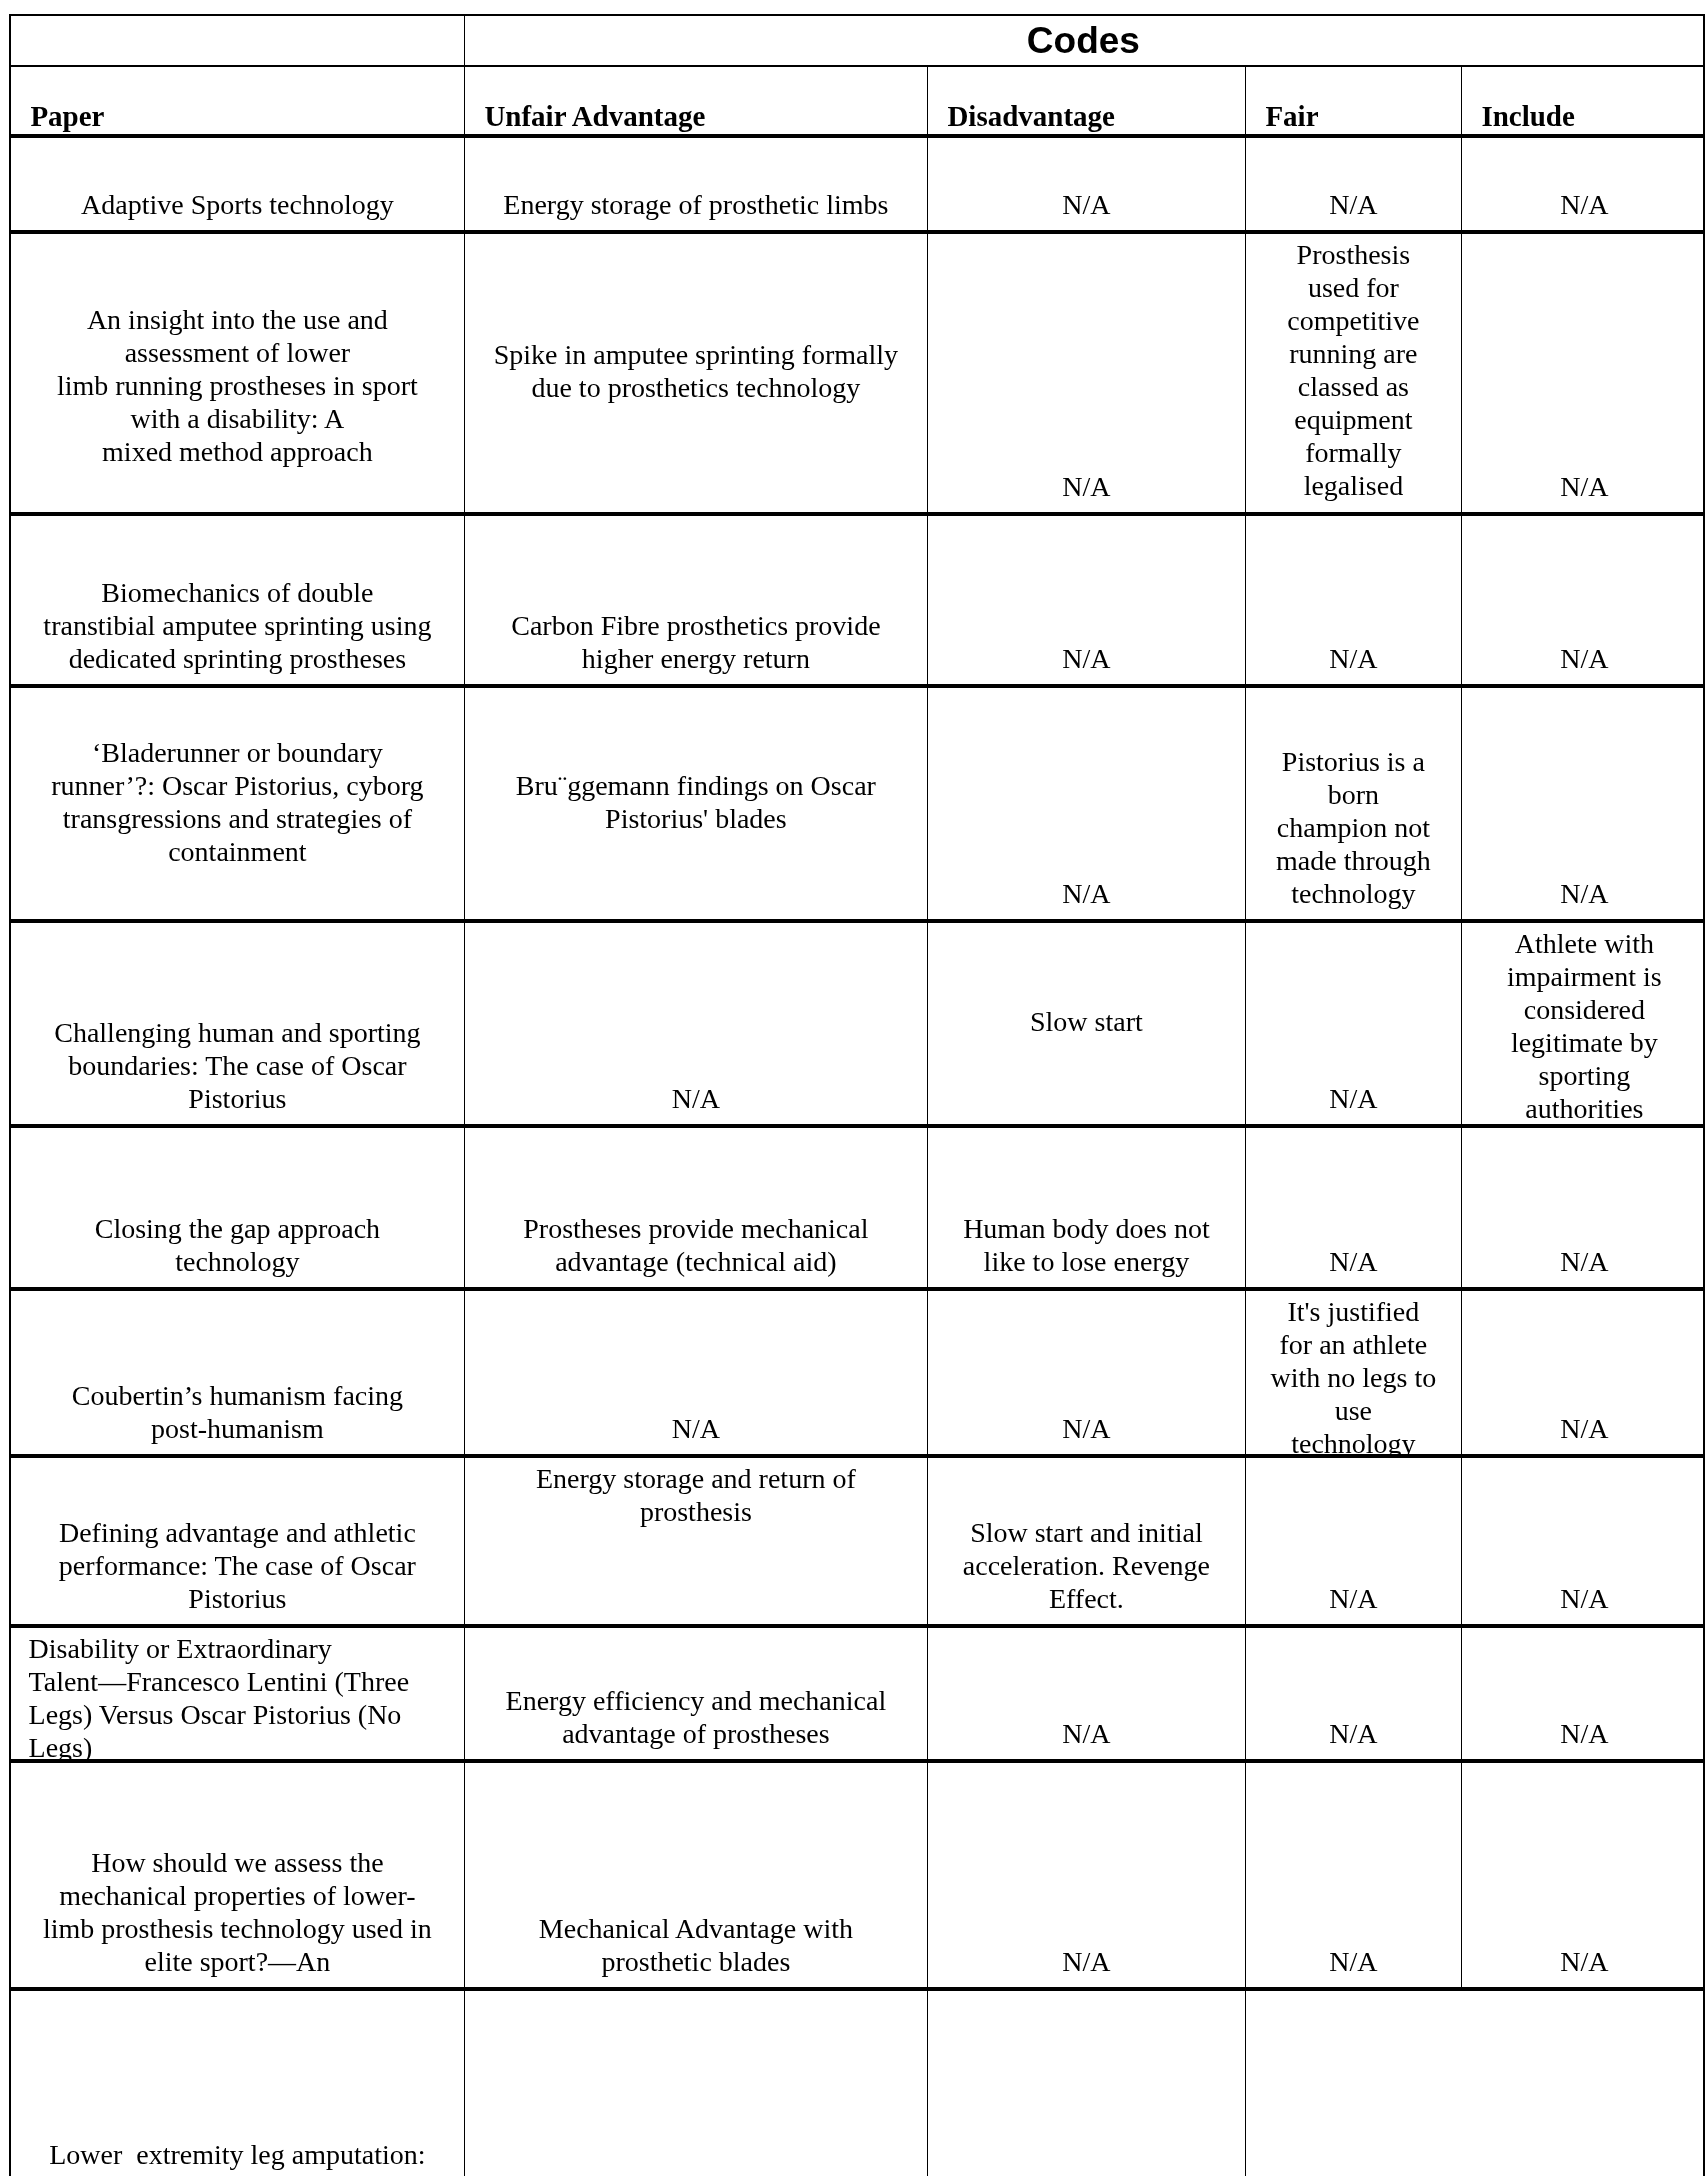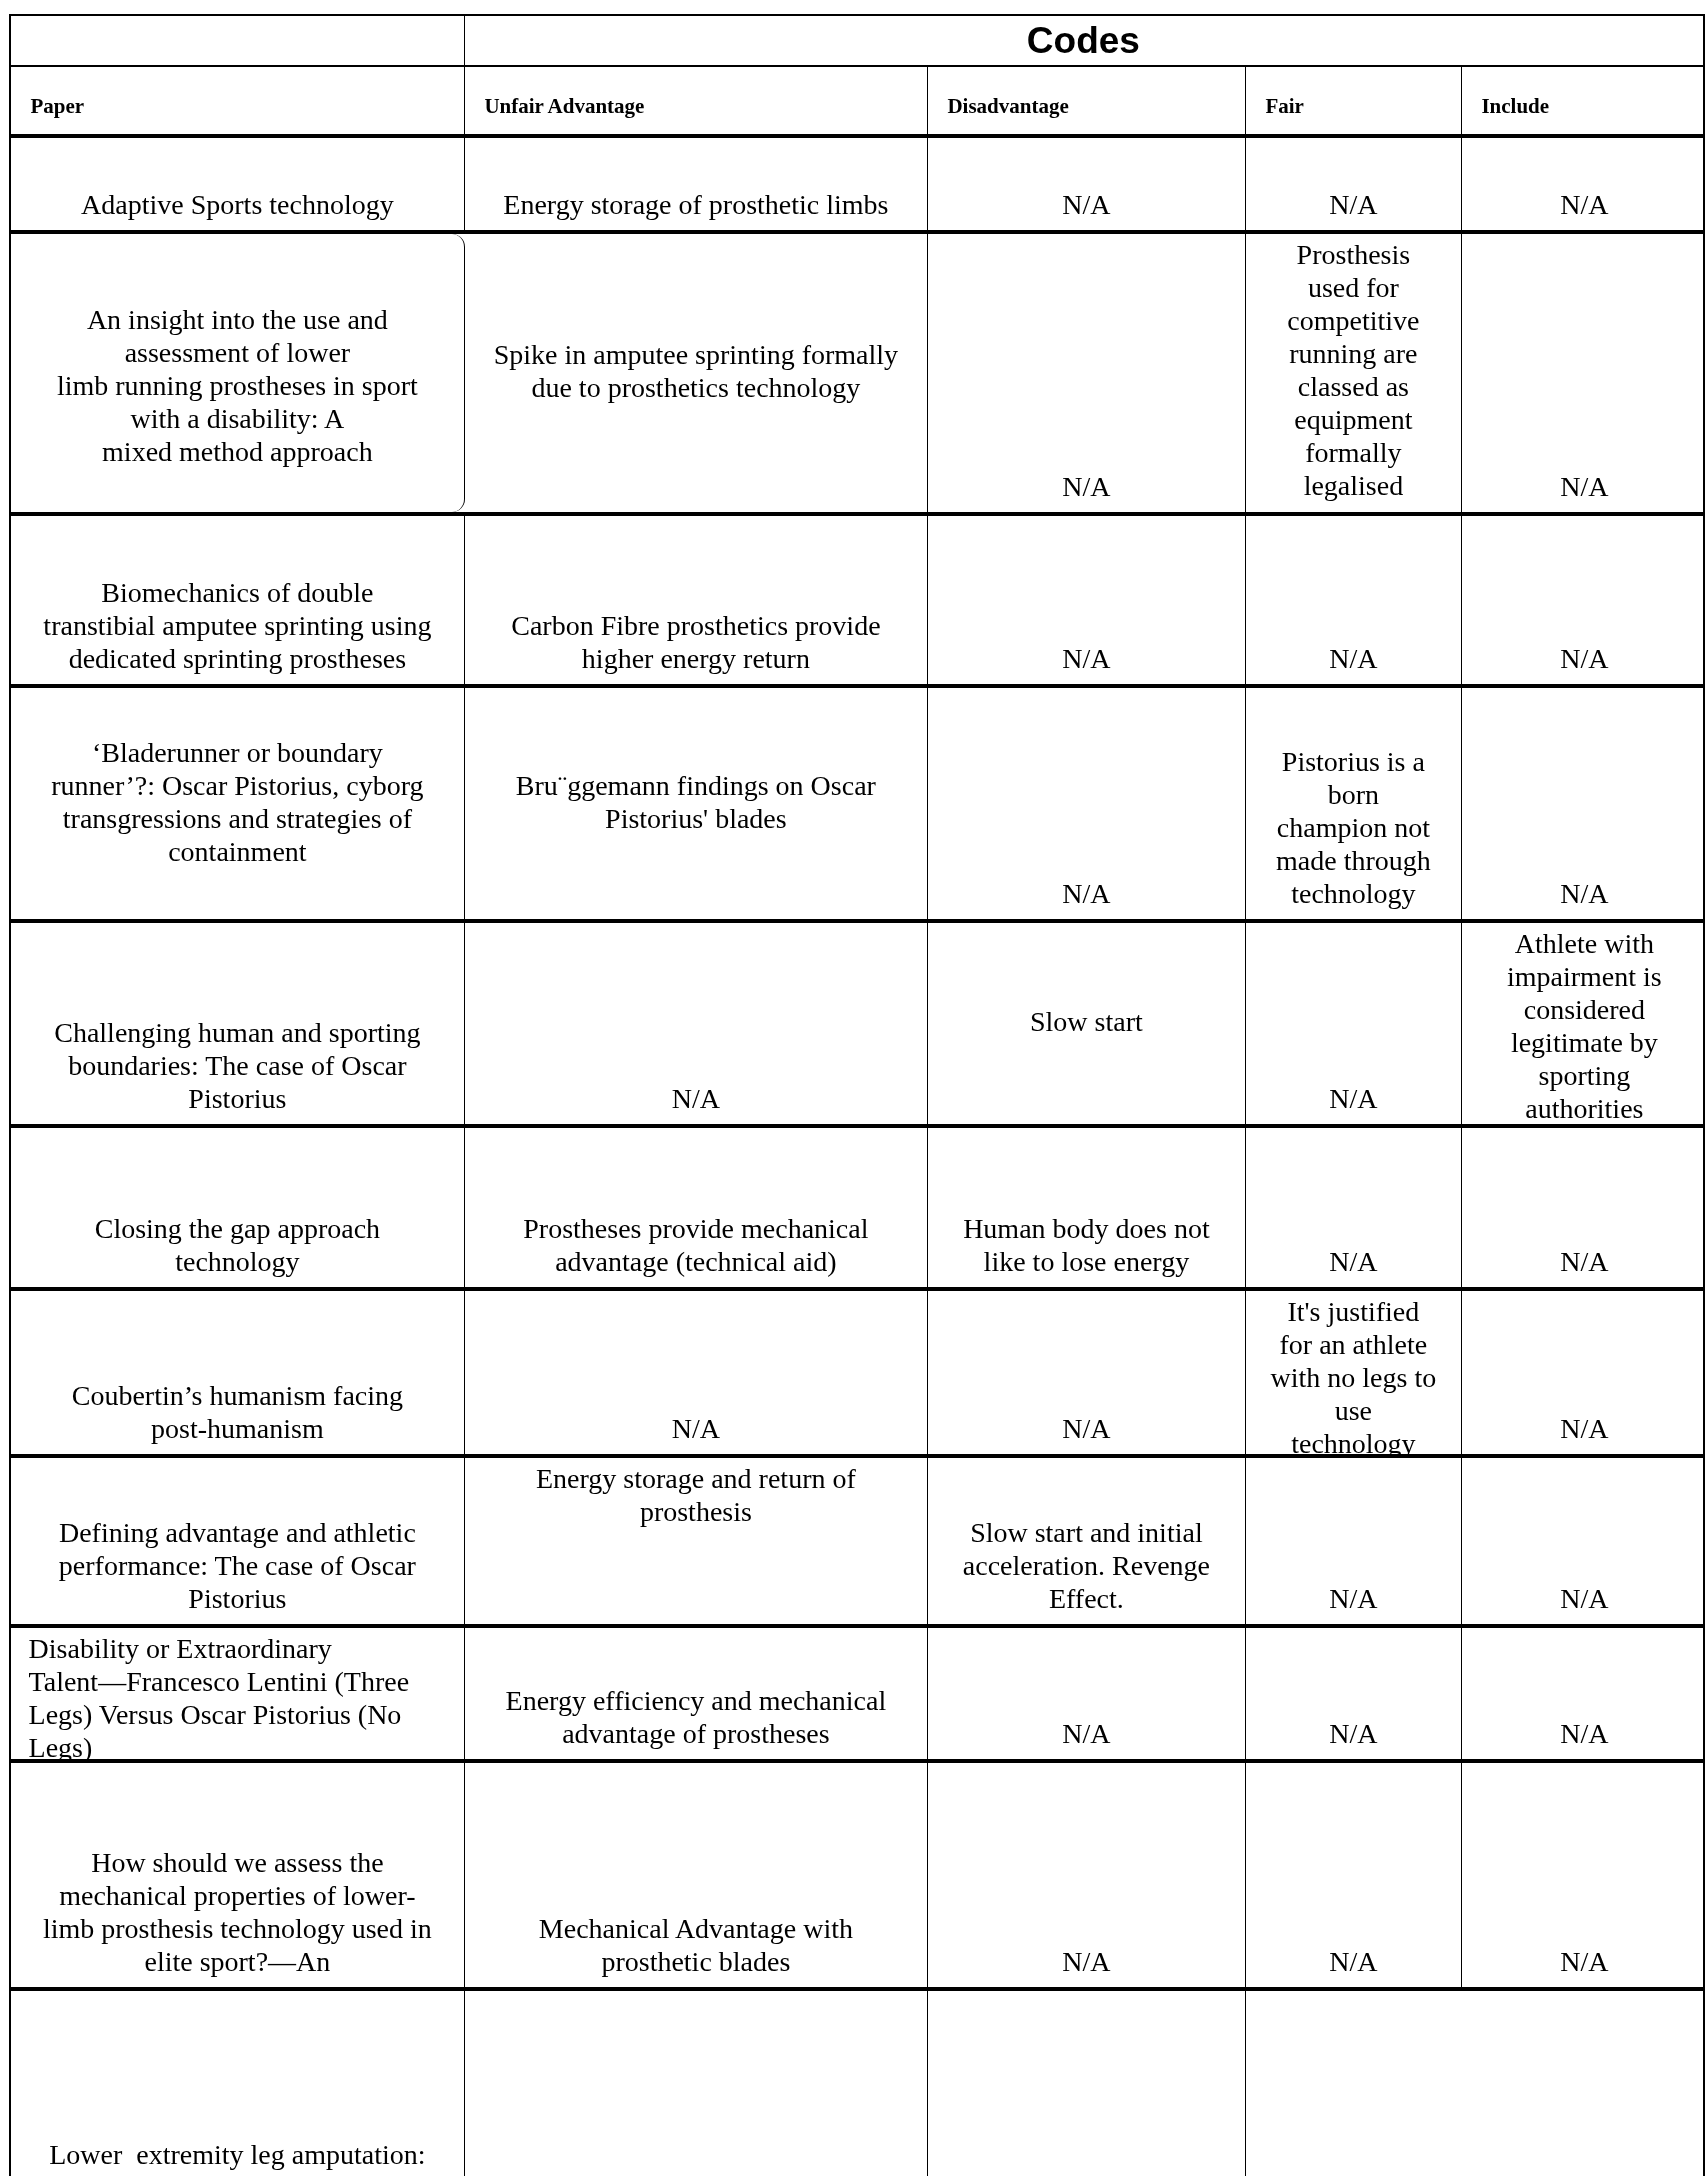--- a/index.html
+++ b/index.html
@@ -56,42 +56,42 @@
     padding: 5.3px 10.6px 8.9px 10.6px;
     font-size: 28px;
     line-height: 33px;
     white-space: pre-wrap;
     overflow: hidden;
   }
   .cell:last-child { border-right: none; }
 
   .v-top    { justify-content: flex-start; padding-top: 3.5px; }
   .v-center { justify-content: center; }
-  .bias-down{ padding-top: 34px; border-radius: 13px; }
+  .bias-down{ padding-top: 34px; }
   .h-left   {
     align-items: flex-start;
     text-align: left;
     padding-left: 17.7px;
     padding-right: 22px;
   }
 
   .codes-cell {
     font-family: "Liberation Sans", sans-serif;
     font-weight: bold;
     font-size: 37px;
     justify-content: center;
     padding: 0;
   }
   .head-cell {
     font-weight: bold;
-    font-size: 21px;
+    font-size: 29px;
     align-items: flex-start;
     text-align: left;
     padding-left: 19.5px;
-    padding-bottom: 11px;
+    padding-bottom: 1px;
   }
 </style>
 </head>
 <body>
 
 <div class="table-wrap">
 
   <div class="row codes-row">
     <div class="cell"></div>
     <div class="cell codes-cell">Codes</div>

